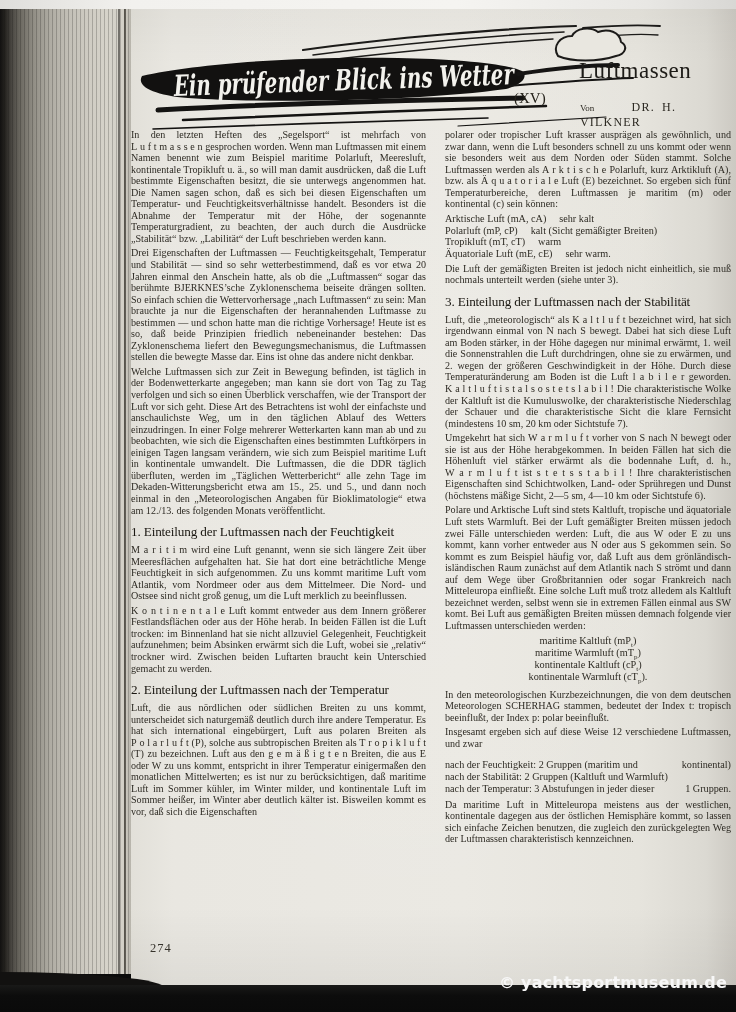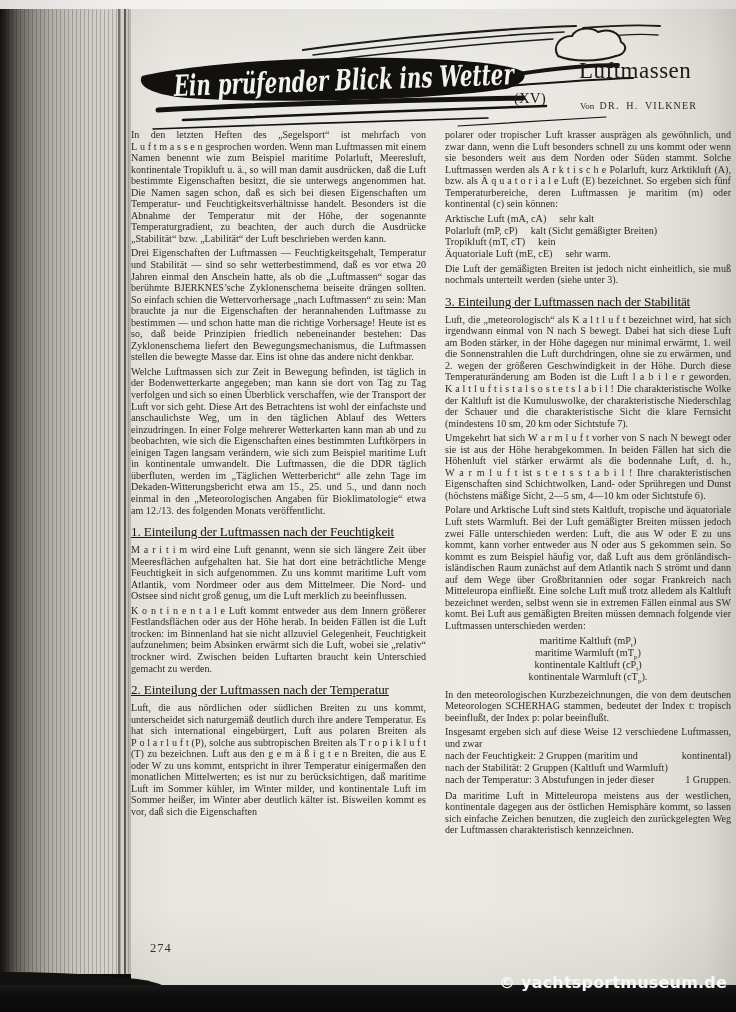--- a/index.html
+++ b/index.html
@@ -35,32 +35,32 @@
     font-size:23px;font-weight:400;letter-spacing:.5px;color:#1d1b17;
   }
   .series{
     position:absolute;left:514px;top:90px;z-index:4;
     font-size:15px;color:#232019;
   }
   .byline{
     position:absolute;left:580px;top:100px;z-index:4;
     font-size:9px;color:#2c2922;word-spacing:3px;
   }
-  .byline .author{letter-spacing:1.2px;font-size:10px;}
+  .byline .author{letter-spacing:1.2px;font-size:12px;margin-left:32px;}
   .col{position:absolute;top:129px;z-index:3;overflow:hidden;color:#2e2b24;}
   .col1{left:131px;width:295px;height:824px;}
   .col2{left:445px;width:286px;height:830px;}
   .col p{
     margin:0 0 3px 0;font-size:10.1px;line-height:11.55px;
     text-align:justify;hyphens:auto;-webkit-hyphens:auto;
   }
-  .col p.tight{margin-bottom:1px;}
+  .col p.tight{margin-bottom:10px;}
   .col h3{
     margin:8px 0 4px 0;font-size:13.2px;font-weight:400;letter-spacing:-.15px;
-    white-space:nowrap;color:#1a1711;text-decoration:underline;
+    white-space:nowrap;color:#1a1711;
   }
   .tlist{margin:1px 0 3px 0;}
   .tli{font-size:10.2px;line-height:11.7px;}
   .tdesc{padding-left:13px;}
   .mlist{margin:3px 0 5px 0;text-align:center;}
   .mli{font-size:10.3px;line-height:12.3px;}
   .mli sub{font-size:7px;line-height:0;}
   .glist{margin:0 0 4px 0;}
   .gli{display:flex;justify-content:space-between;font-size:10.2px;line-height:11.7px;}
   .pagenum{
@@ -127,21 +127,21 @@
   <p>K&nbsp;o&nbsp;n&nbsp;t&nbsp;i&nbsp;n&nbsp;e&nbsp;n&nbsp;t&nbsp;a&nbsp;l&nbsp;e Luft kommt entweder aus dem Innern größerer Festlandsflächen oder aus der Höhe herab. In beiden Fällen ist die Luft trocken: im Binnenland hat sie nicht allzuviel Gelegenheit, Feuchtigkeit aufzunehmen; beim Absinken erwärmt sich die Luft, wobei sie „relativ“ trockner wird. Zwischen beiden Luftarten braucht kein Unterschied gemacht zu werden.</p>
   <h3>2. Einteilung der Luftmassen nach der Temperatur</h3>
   <p>Luft, die aus nördlichen oder südlichen Breiten zu uns kommt, unterscheidet sich naturgemäß deutlich durch ihre andere Temperatur. Es hat sich international eingebürgert, Luft aus polaren Breiten als P&nbsp;o&nbsp;l&nbsp;a&nbsp;r&nbsp;l&nbsp;u&nbsp;f&nbsp;t (P), solche aus subtropischen Breiten als T&nbsp;r&nbsp;o&nbsp;p&nbsp;i&nbsp;k&nbsp;l&nbsp;u&nbsp;f&nbsp;t (T) zu bezeichnen. Luft aus den g&nbsp;e&nbsp;m&nbsp;ä&nbsp;ß&nbsp;i&nbsp;g&nbsp;t&nbsp;e&nbsp;n Breiten, die aus E oder W zu uns kommt, entspricht in ihrer Temperatur einigermaßen den monatlichen Mittelwerten; es ist nur zu berücksichtigen, daß maritime Luft im Sommer kühler, im Winter milder, und kontinentale Luft im Sommer heißer, im Winter aber deutlich kälter ist. Bisweilen kommt es vor, daß sich die Eigenschaften</p>
 </div>
 
 <div class="col col2">
   <p>polarer oder tropischer Luft krasser ausprägen als gewöhnlich, und zwar dann, wenn die Luft besonders schnell zu uns kommt oder wenn sie besonders weit aus dem Norden oder Süden stammt. Solche Luftmassen werden als A&nbsp;r&nbsp;k&nbsp;t&nbsp;i&nbsp;s&nbsp;c&nbsp;h&nbsp;e Polarluft, kurz Arktikluft (A), bzw. als Ä&nbsp;q&nbsp;u&nbsp;a&nbsp;t&nbsp;o&nbsp;r&nbsp;i&nbsp;a&nbsp;l&nbsp;e Luft (E) bezeichnet. So ergeben sich fünf Temperaturbereiche, deren Luftmassen je maritim (m) oder kontinental (c) sein können:</p>
   <div class="tlist">
     <div class="tli"><span>Arktische Luft (mA, cA)</span><span class="tdesc">sehr kalt</span></div>
     <div class="tli"><span>Polarluft (mP, cP)</span><span class="tdesc">kalt (Sicht gemäßigter Breiten)</span></div>
-    <div class="tli"><span>Tropikluft (mT, cT)</span><span class="tdesc">kein</span></div>
+    <div class="tli"><span>Tropikluft (mT, cT)</span><span class="tdesc">warm</span></div>
     <div class="tli"><span>Äquatoriale Luft (mE, cE)</span><span class="tdesc">sehr warm.</span></div>
   </div>
   <p>Die Luft der gemäßigten Breiten ist jedoch nicht einheitlich, sie muß nochmals unterteilt werden (siehe unter 3).</p>
   <h3>3. Einteilung der Luftmassen nach der Stabilität</h3>
   <p>Luft, die „meteorologisch“ als K&nbsp;a&nbsp;l&nbsp;t&nbsp;l&nbsp;u&nbsp;f&nbsp;t bezeichnet wird, hat sich irgendwann einmal von N nach S bewegt. Dabei hat sich diese Luft am Boden stärker, in der Höhe dagegen nur minimal erwärmt, 1. weil die Sonnenstrahlen die Luft durchdringen, ohne sie zu erwärmen, und 2. wegen der größeren Geschwindigkeit in der Höhe. Durch diese Temperaturänderung am Boden ist die Luft l&nbsp;a&nbsp;b&nbsp;i&nbsp;l&nbsp;e&nbsp;r geworden. K&nbsp;a&nbsp;l&nbsp;t&nbsp;l&nbsp;u&nbsp;f&nbsp;t i&nbsp;s&nbsp;t a&nbsp;l&nbsp;s&nbsp;o s&nbsp;t&nbsp;e&nbsp;t&nbsp;s l&nbsp;a&nbsp;b&nbsp;i&nbsp;l&nbsp;! Die charakteristische Wolke der Kaltluft ist die Kumuluswolke, der charakteristische Niederschlag der Schauer und die charakteristische Sicht die klare Fernsicht (mindestens 10 sm, 20 km oder Sichtstufe 7).</p>
   <p>Umgekehrt hat sich W&nbsp;a&nbsp;r&nbsp;m&nbsp;l&nbsp;u&nbsp;f&nbsp;t vorher von S nach N bewegt oder sie ist aus der Höhe herabgekommen. In beiden Fällen hat sich die Höhenluft viel stärker erwärmt als die bodennahe Luft, d.&nbsp;h., W&nbsp;a&nbsp;r&nbsp;m&nbsp;l&nbsp;u&nbsp;f&nbsp;t ist s&nbsp;t&nbsp;e&nbsp;t&nbsp;s s&nbsp;t&nbsp;a&nbsp;b&nbsp;i&nbsp;l&nbsp;! Ihre charakteristischen Eigenschaften sind Schichtwolken, Land- oder Sprühregen und Dunst (höchstens mäßige Sicht, 2—5 sm, 4—10 km oder Sichtstufe 6).</p>
   <p>Polare und Arktische Luft sind stets Kaltluft, tropische und äquatoriale Luft stets Warmluft. Bei der Luft gemäßigter Breiten müssen jedoch zwei Fälle unterschieden werden: Luft, die aus W oder E zu uns kommt, kann vorher entweder aus N oder aus S gekommen sein. So kommt es zum Beispiel häufig vor, daß Luft aus dem grönländisch-isländischen Raum zunächst auf dem Atlantik nach S strömt und dann auf dem Wege über Großbritannien oder sogar Frankreich nach Mitteleuropa einfließt. Eine solche Luft muß trotz alledem als Kaltluft bezeichnet werden, selbst wenn sie in extremen Fällen einmal aus SW komt. Bei Luft aus gemäßigten Breiten müssen demnach folgende vier Luftmassen unterschieden werden:</p>
   <div class="mlist">
     <div class="mli"><span>maritime Kaltluft (mP</span><sub>t</sub><span>)</span></div>
     <div class="mli"><span>maritime Warmluft (mT</span><sub>p</sub><span>)</span></div>

